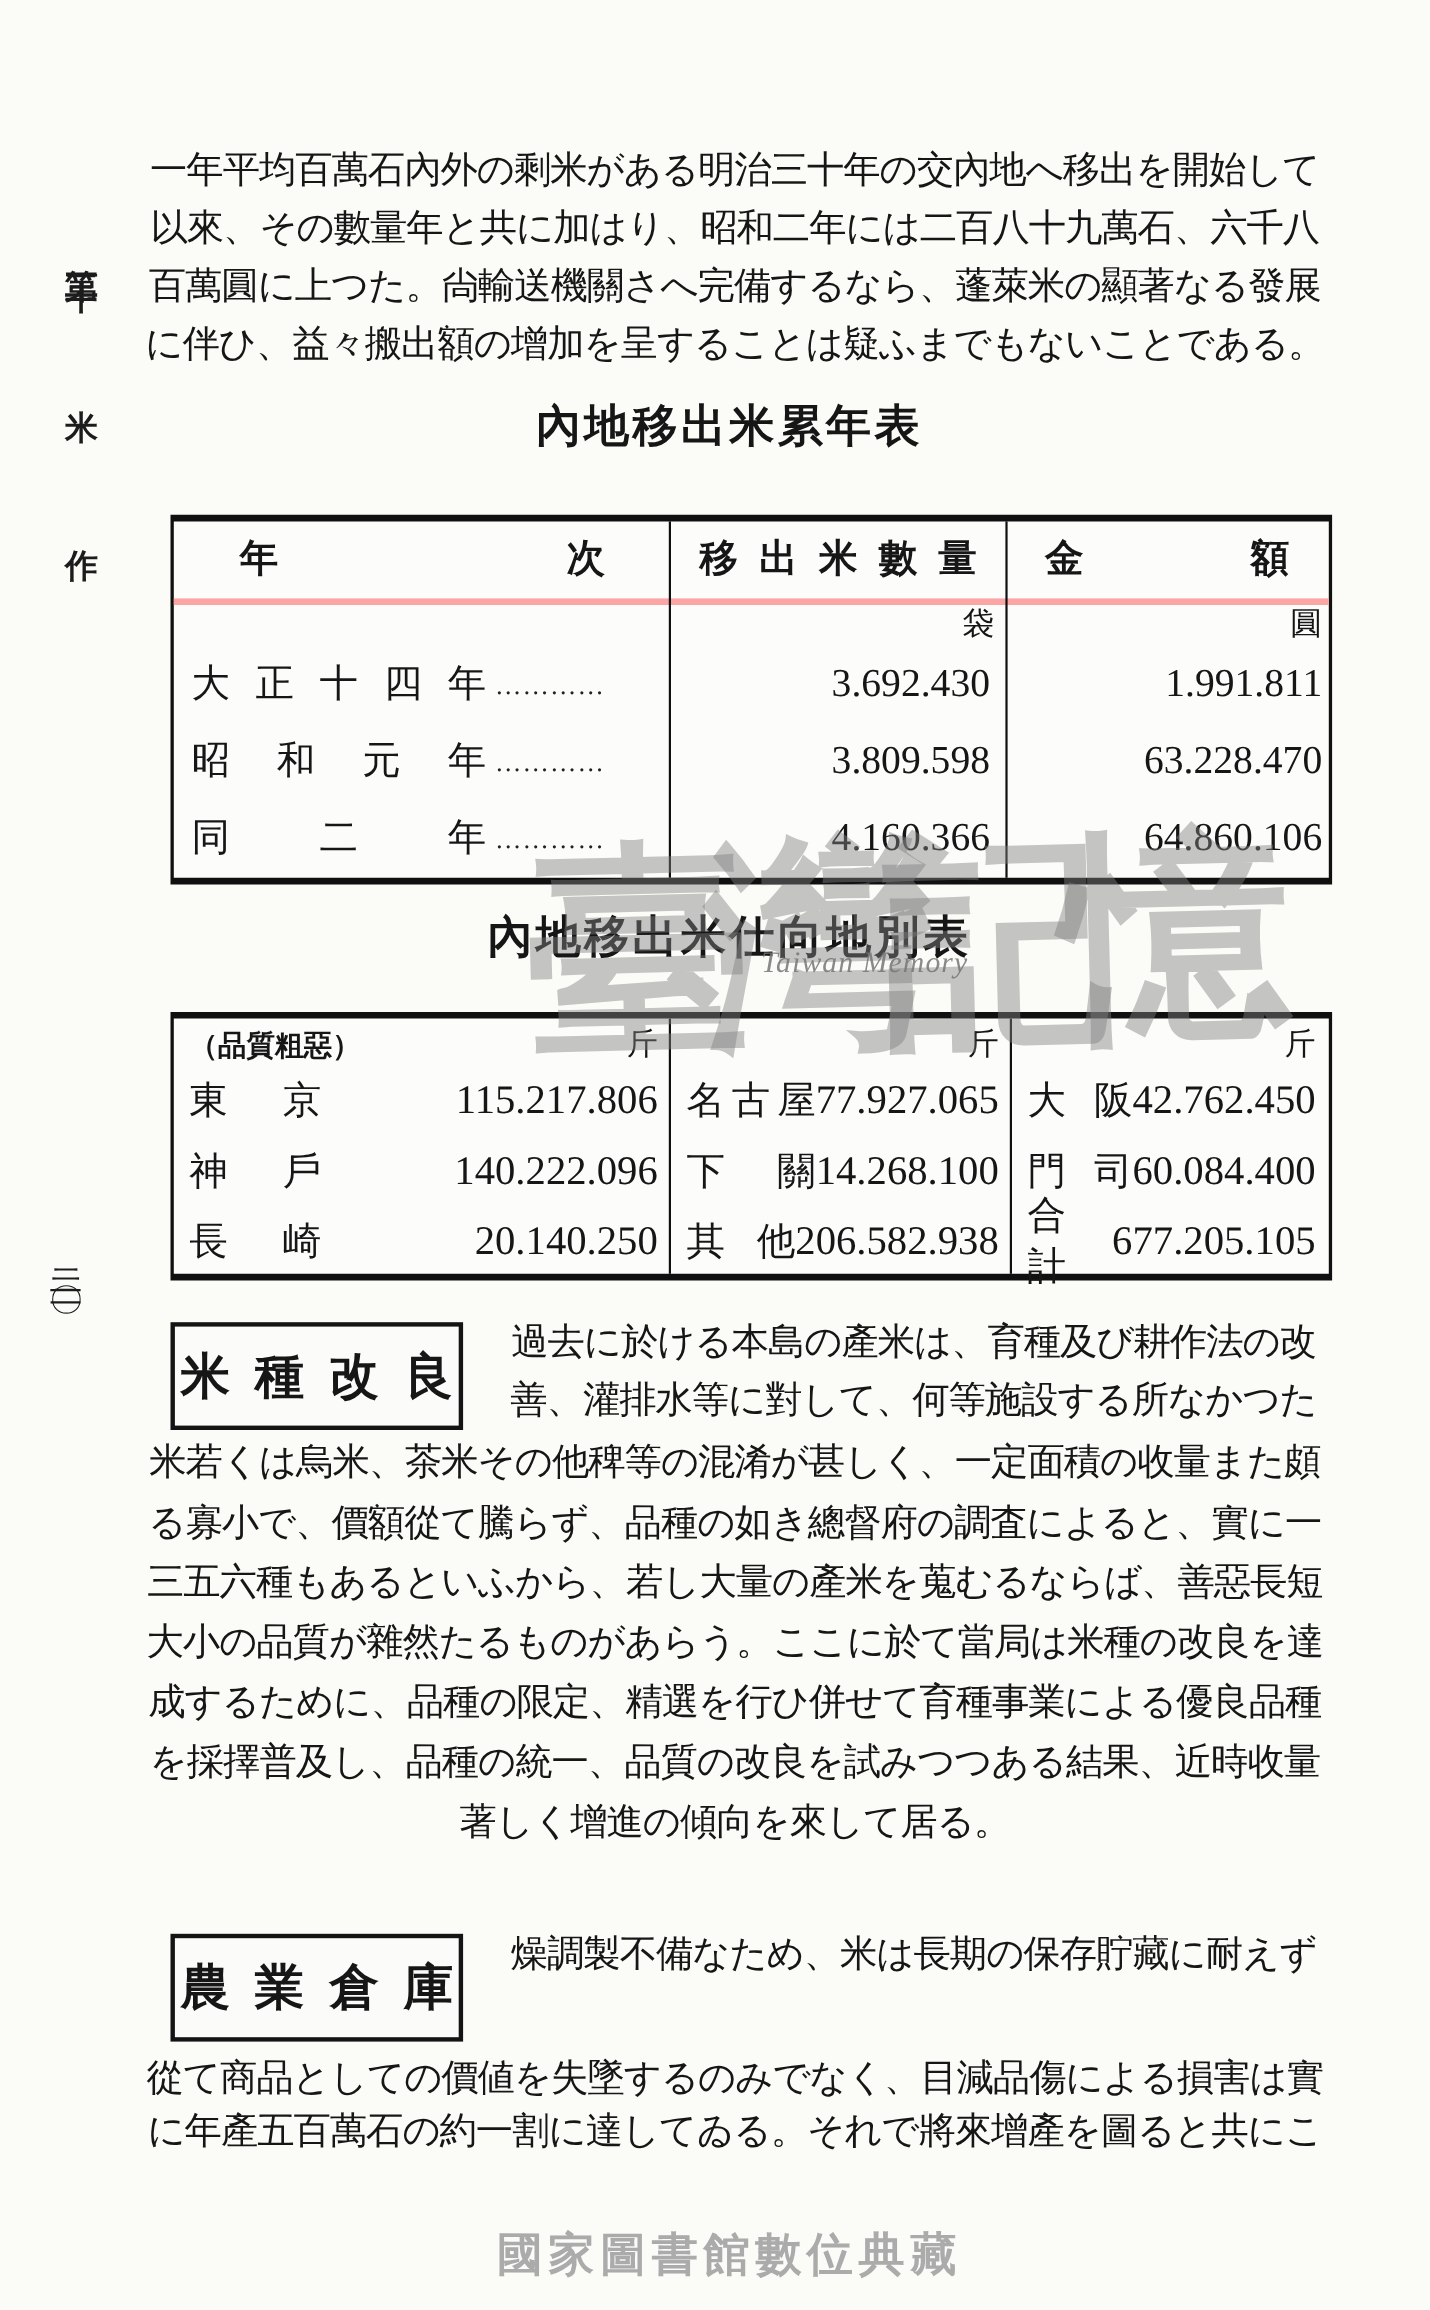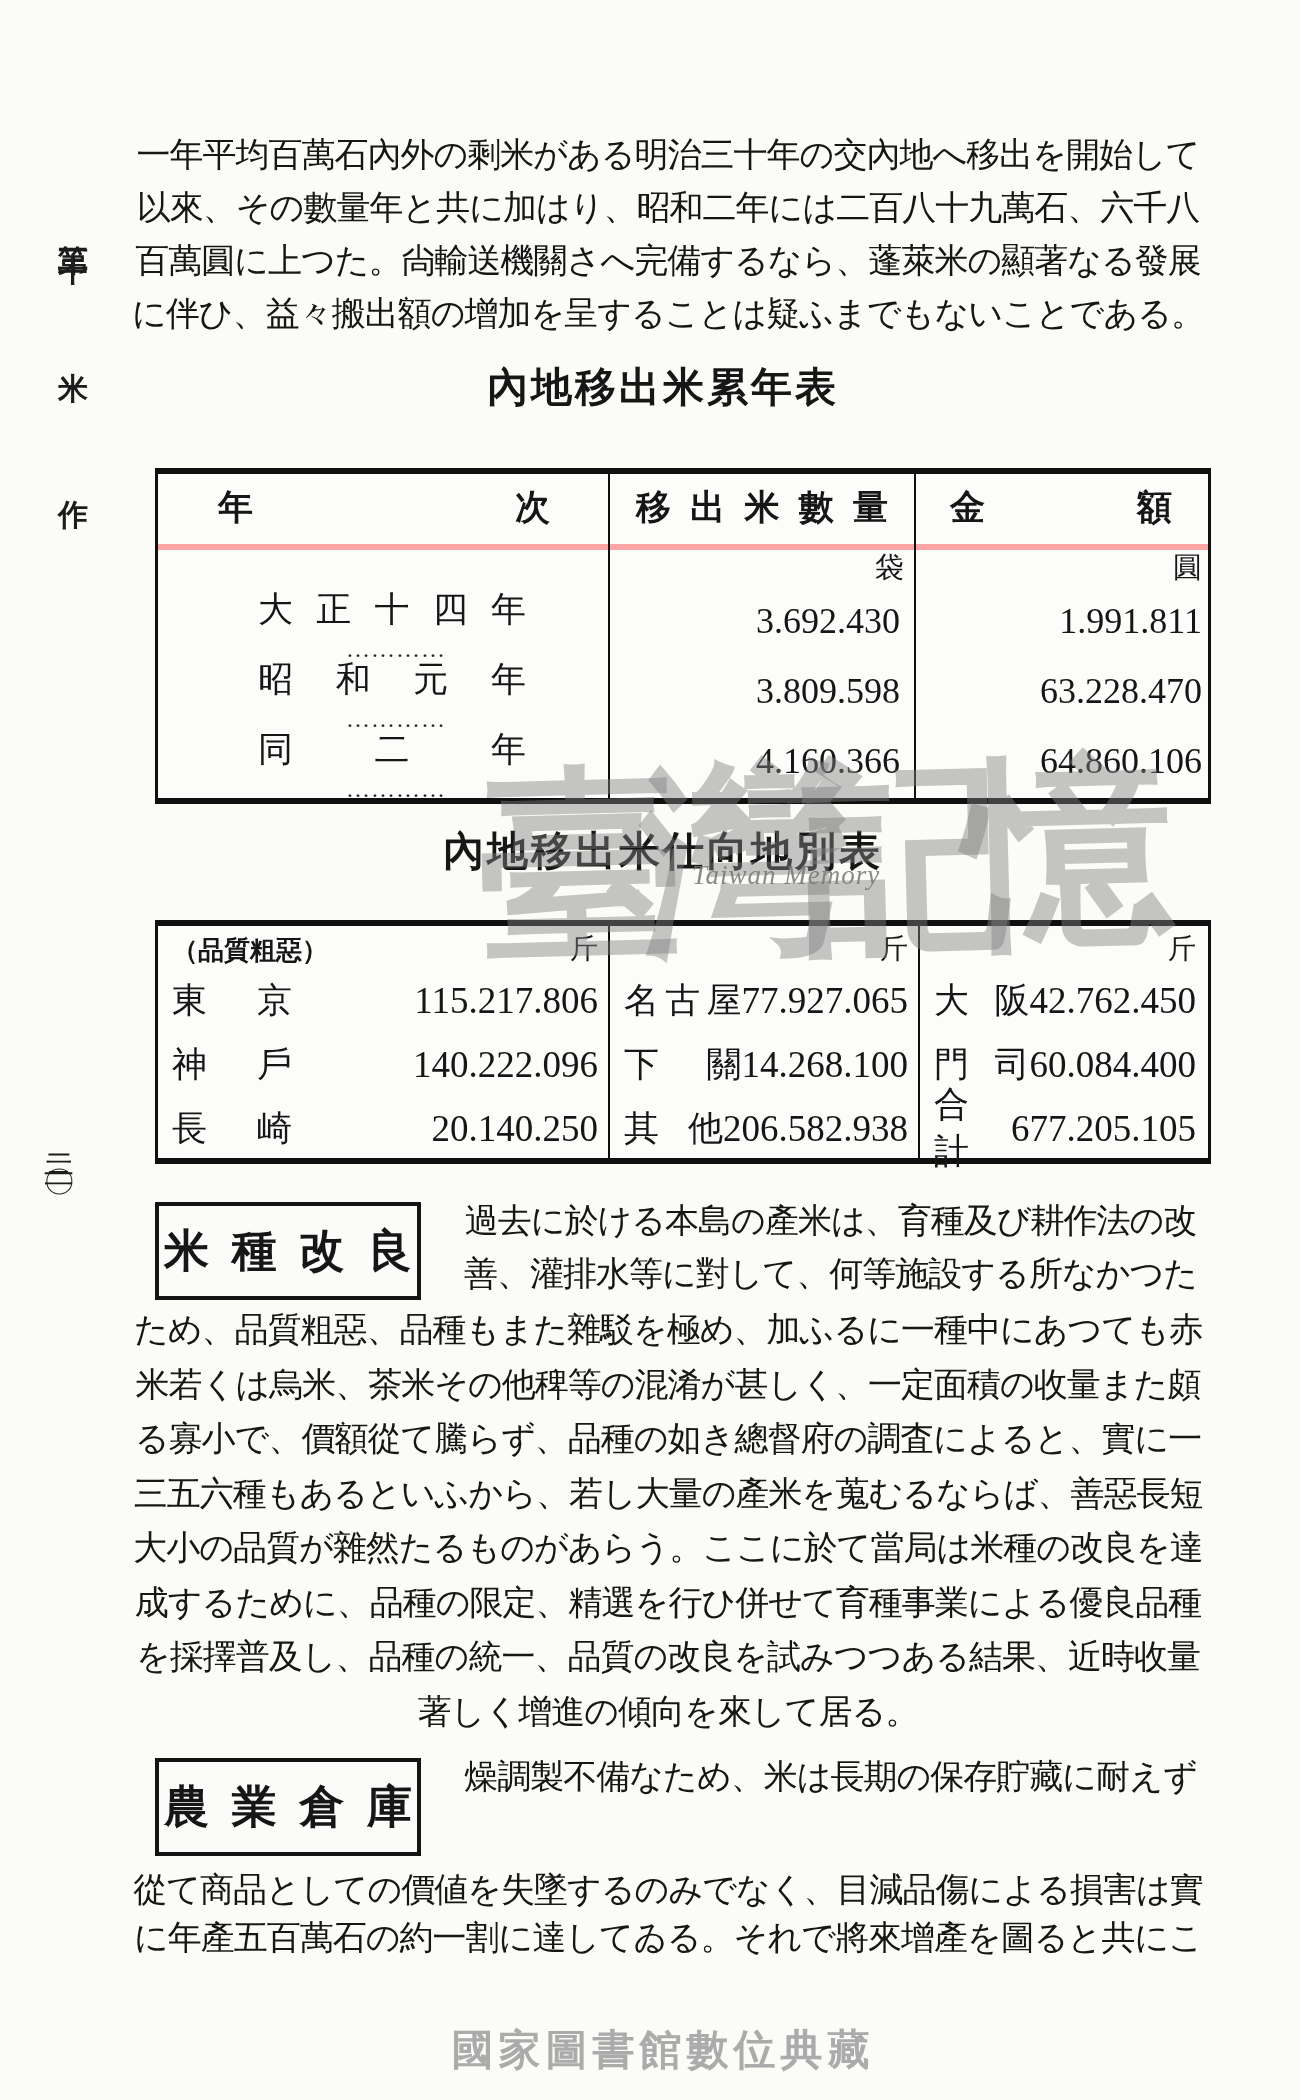--- a/index.html
+++ b/index.html
@@ -38,21 +38,21 @@
     font-size:35px;font-weight:bold;}
   .hc{box-sizing:border-box;line-height:68px;text-align:justify;text-align-last:justify;}
   .hc1{width:452px;padding:0 60px;}
   .hc2{width:304px;padding:0 26px;}
   .hc3{width:294px;padding:0 36px;}
   .t1-body{position:absolute;top:78px;left:0;right:0;bottom:0;display:flex;}
   .b-col{box-sizing:border-box;}
   .bc1{width:452px;padding:34px 0 0 16px;}
   .bc2{width:304px;display:flex;flex-direction:column;}
   .bc3{width:294px;display:flex;flex-direction:column;}
-  .yr{height:70px;display:flex;align-items:center;font-size:35px;flex-direction:column;}
+  .yr{height:70px;display:flex;align-items:center;font-size:35px;}
   .yname{display:inline-block;width:268px;text-align:justify;text-align-last:justify;}
   .leader{font-size:24px;letter-spacing:1px;margin-left:8px;transform:translateY(3px);color:#222;}
   .unitrow{height:34px;line-height:30px;text-align:right;font-size:29px;padding-right:10px;}
   .bc3 .unitrow{padding-right:6px;}
   .num{height:70px;line-height:70px;text-align:right;font-size:36px;padding-right:14px;}
   .bc3 .num{padding-right:6px;}
   
   #table2{top:920px;height:244px;display:flex;}
   .group{box-sizing:border-box;padding:6px 10px 0 14px;}
   .group + .group{border-left:2px solid #101010;}
@@ -211,21 +211,20 @@
   <div class="wm-sub">Taiwan Memory</div>
 
   <div class="sec-box" id="box1">
     <span>米種改良</span>
   </div>
   <div class="beside" id="beside1">
     <div class="tline">過去に於ける本島の產米は、育種及び耕作法の改</div>
     <div class="tline">善、灌排水等に對して、何等施設する所なかつた</div>
   </div>
   <div class="fulltext" id="full1">
-    <div class="tline">ため、品質粗惡、品種もまた雜駁を極め、加ふるに一種中にあつても赤</div>
     <div class="tline">米若くは烏米、茶米その他稗等の混淆が甚しく、一定面積の收量また頗</div>
     <div class="tline">る寡小で、價額從て騰らず、品種の如き總督府の調査によると、實に一</div>
     <div class="tline">三五六種もあるといふから、若し大量の產米を蒐むるならば、善惡長短</div>
     <div class="tline">大小の品質が雜然たるものがあらう。ここに於て當局は米種の改良を達</div>
     <div class="tline">成するために、品種の限定、精選を行ひ併せて育種事業による優良品種</div>
     <div class="tline">を採擇普及し、品種の統一、品質の改良を試みつつある結果、近時收量</div>
     <div class="tline">著しく增進の傾向を來して居る。</div>
   </div>
 
   <div class="sec-box" id="box2">

